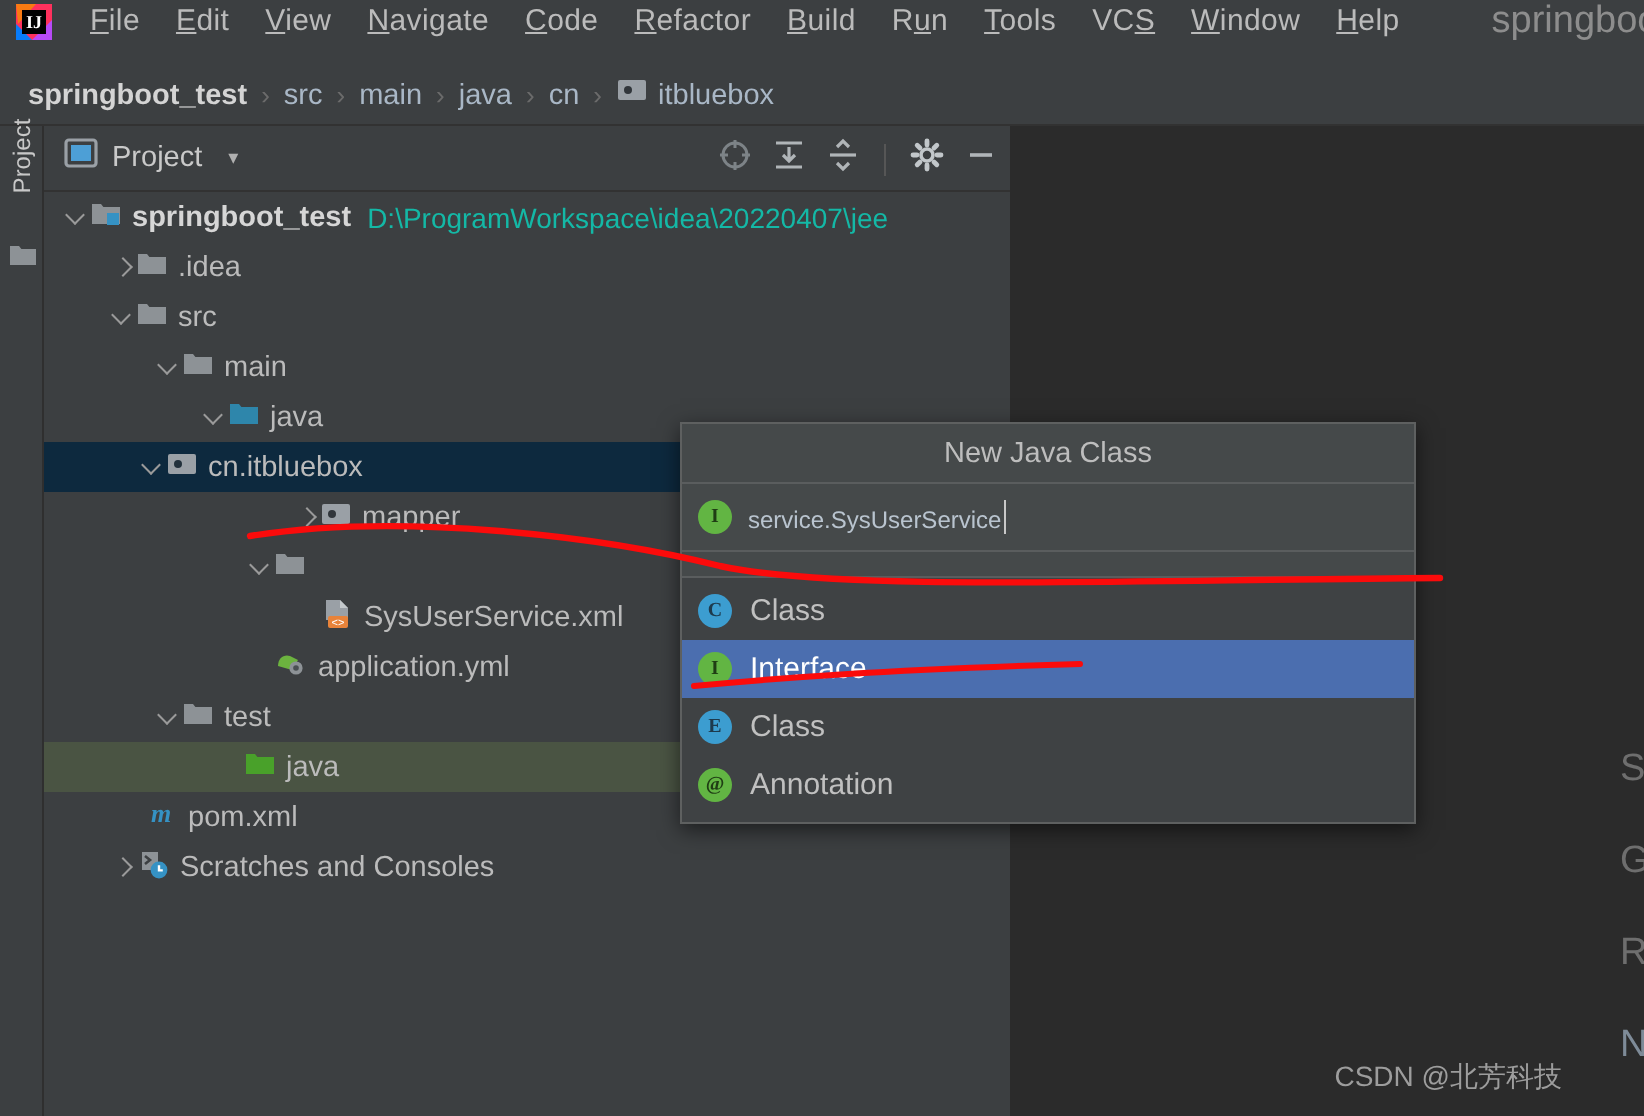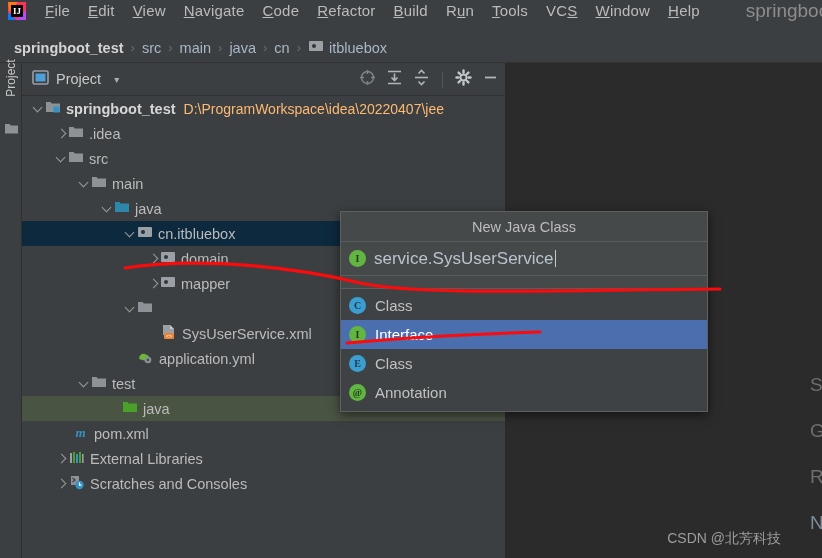--- a/index.html
+++ b/index.html
@@ -125,21 +125,21 @@
   .arrow.right::before, .arrow.down::before {
     content: ''; position: absolute;
     border-left: 1.6px solid #9a9a9a;
     border-bottom: 1.6px solid #9a9a9a;
     width: 6px; height: 6px;
   }
   .arrow.right::before { left: 3px; top: 3px; transform: rotate(-135deg); }
   .arrow.down::before  { left: 2px; top: 2px; transform: rotate(-45deg); }
   .lbl { margin-left: 5px; }
   .lbl.bold { font-weight: bold; color: #d6d6d6; }
-  .path { margin-left: 8px; color: #fdba74; font-size: 14px; }
+  .path { margin-left: 8px; color: #14b8a6; font-size: 14px; }
   .ico { flex: none; display: inline-block; }
 
   
   .editor {
     position: absolute; left: 505px; top: 63px;
     width: 317px; height: 495px;
     background: #2b2b2b;
   }
   .ghost-letter {
     position: absolute; color: #6e6e6e; font-size: 19px;
@@ -167,21 +167,21 @@
     border-bottom: 1px solid #5a5d5e;
   }
   .popup-input {
     height: 34px;
     display: flex; align-items: center;
     padding-left: 8px;
     background: #45494a;
     border-bottom: 1px solid #5a5d5e;
   }
   .popup-input .val {
-    font-size: 17px; color: #b9c4cf;
+    font-size: 12px; color: #b9c4cf;
     margin-left: 8px; position: relative;
   }
   .caret {
     display: inline-block;
     width: 1px; height: 17px;
     background: #c8c8c8;
     vertical-align: -3px;
     margin-left: 1px;
   }
   .popup-gap {
@@ -379,41 +379,31 @@
       <div class="row" style="padding-left:79px">
         <span class="arrow down"></span>
         <span class="ico">
           <svg width="16" height="14" viewBox="0 0 16 14">
               <path d="M1 2 h4.5 l1.2 1.5 H15 v8.5 H1 Z" fill="#2e86ab"></path>
             </svg>
         </span>
         <span class="lbl">java</span>
       </div>
 
-      <div class="row sel-blue" style="padding-left:102px">
+      <div class="row sel-blue" style="padding-left:48px">
         <span class="arrow down"></span>
         <span class="ico">
           <svg width="16" height="14" viewBox="0 0 16 14">
               <rect x="1" y="2" width="14" height="10" rx="1" fill="#9aa0a6"></rect>
               <circle cx="6" cy="7" r="2" fill="#22313c"></circle>
             </svg>
         </span>
         <span class="lbl">cn.itbluebox</span>
       </div>
 
-      <div class="row" style="padding-left:125px">
-        <span class="arrow right"></span>
-        <span class="ico">
-          <svg width="16" height="14" viewBox="0 0 16 14">
-              <rect x="1" y="2" width="14" height="10" rx="1" fill="#9aa0a6"></rect>
-              <circle cx="6" cy="7" r="2" fill="#31363b"></circle>
-            </svg>
-        </span>
-        <span class="lbl">domain</span>
-      </div>
 
       <div class="row" style="padding-left:125px">
         <span class="arrow right"></span>
         <span class="ico">
           <svg width="16" height="14" viewBox="0 0 16 14">
               <rect x="1" y="2" width="14" height="10" rx="1" fill="#9aa0a6"></rect>
               <circle cx="6" cy="7" r="2" fill="#31363b"></circle>
             </svg>
         </span>
         <span class="lbl">mapper</span>
@@ -473,35 +463,20 @@
 
       <div class="row" style="padding-left:50px">
         <span class="ico">
           <svg width="17" height="15" viewBox="0 0 17 15">
               <text x="8.5" y="12" font-size="13" font-style="italic" font-weight="bold" fill="#3592c4" text-anchor="middle" font-family="Liberation Serif, serif">m</text>
             </svg>
         </span>
         <span class="lbl">pom.xml</span>
       </div>
 
-      <div class="row" style="padding-left:33px">
-        <span class="arrow right"></span>
-        <span class="ico">
-          <svg width="17" height="15" viewBox="0 0 17 15">
-              <g>
-                <rect x="2" y="3" width="2" height="10" fill="#9aa0a6"></rect>
-                <rect x="5" y="2" width="2" height="11" fill="#49a12a"></rect>
-                <rect x="8" y="4" width="2" height="9" fill="#3592c4"></rect>
-                <rect x="11" y="2" width="2" height="11" fill="#49a12a"></rect>
-                <rect x="14" y="4" width="1.6" height="9" fill="#9aa0a6"></rect>
-              </g>
-            </svg>
-        </span>
-        <span class="lbl">External Libraries</span>
-      </div>
 
       <div class="row" style="padding-left:33px">
         <span class="arrow right"></span>
         <span class="ico">
           <svg width="17" height="16" viewBox="0 0 17 16">
               <path d="M3 2 h8 v9 H3 Z" fill="#8d9296"></path>
               <path d="M4.5 4 l2.5 2 l-2.5 2" stroke="#3c3f41" stroke-width="1.3" fill="none"></path>
               <circle cx="11.5" cy="11" r="4.2" fill="#3592c4"></circle>
               <path d="M11.5 8.6 v2.6 h1.9" stroke="#ffffff" stroke-width="1.2" fill="none"></path>
             </svg>

